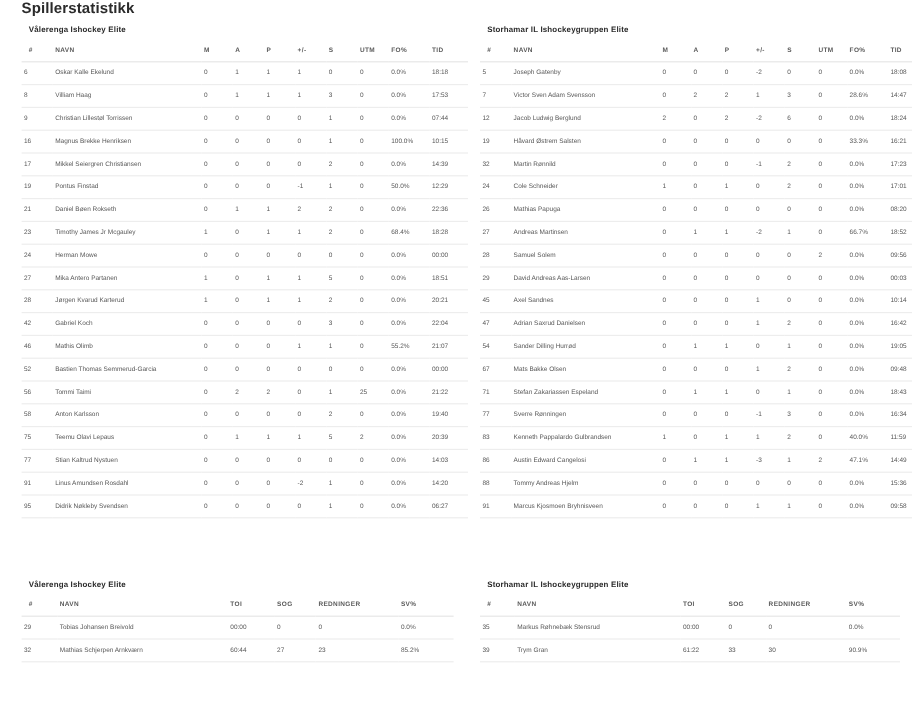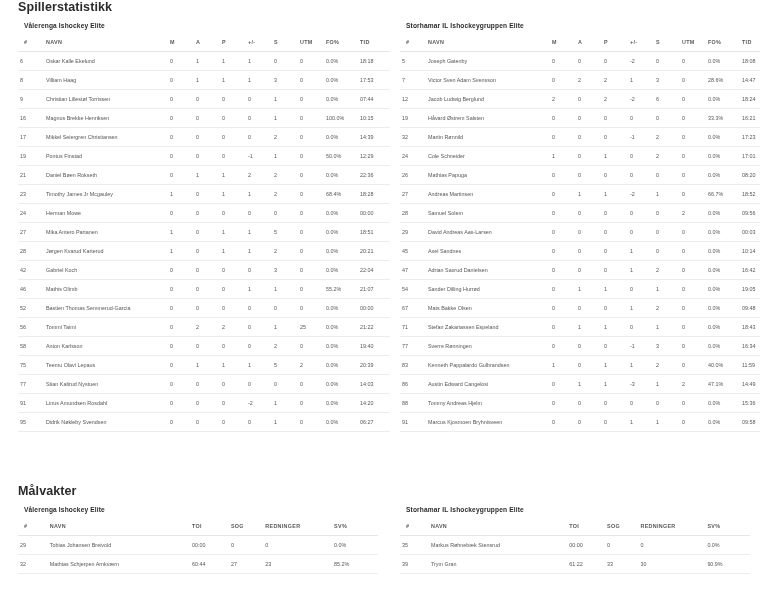--- a/index.html
+++ b/index.html
@@ -659,21 +659,20 @@
                 <td class="num-cell">09:58</td>
               </tr>
             </tbody>
         </table>
       </div>
 
     </div>
   </section>
 
   <section class="section" id="goalies-section">
-    <h1 class="section-title">Målvakter</h1>
     <div class="columns">
 
       <div class="team-block left">
         <div class="team-name">Vålerenga Ishockey Elite</div>
         <table class="stats">
           <colgroup>
             <col class="g-col-num">
               <col class="g-col-name">
               <col class="g-col-toi">
             <col class="g-col-sog">

